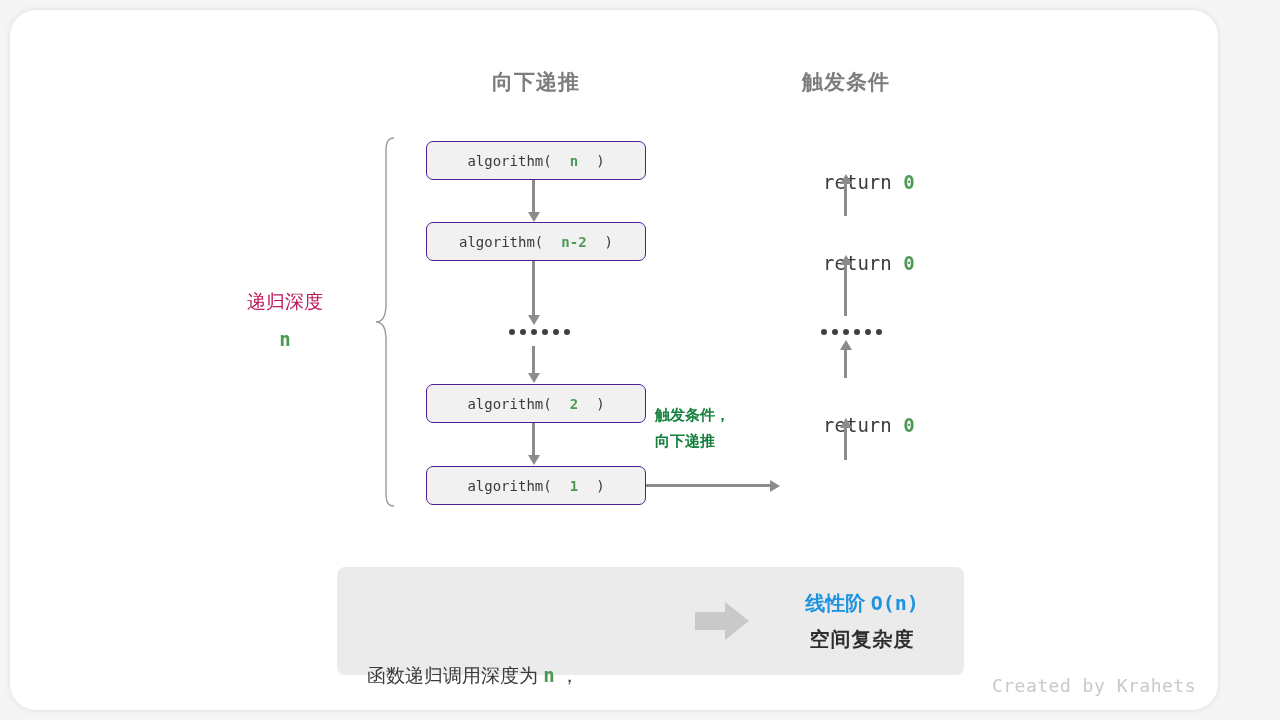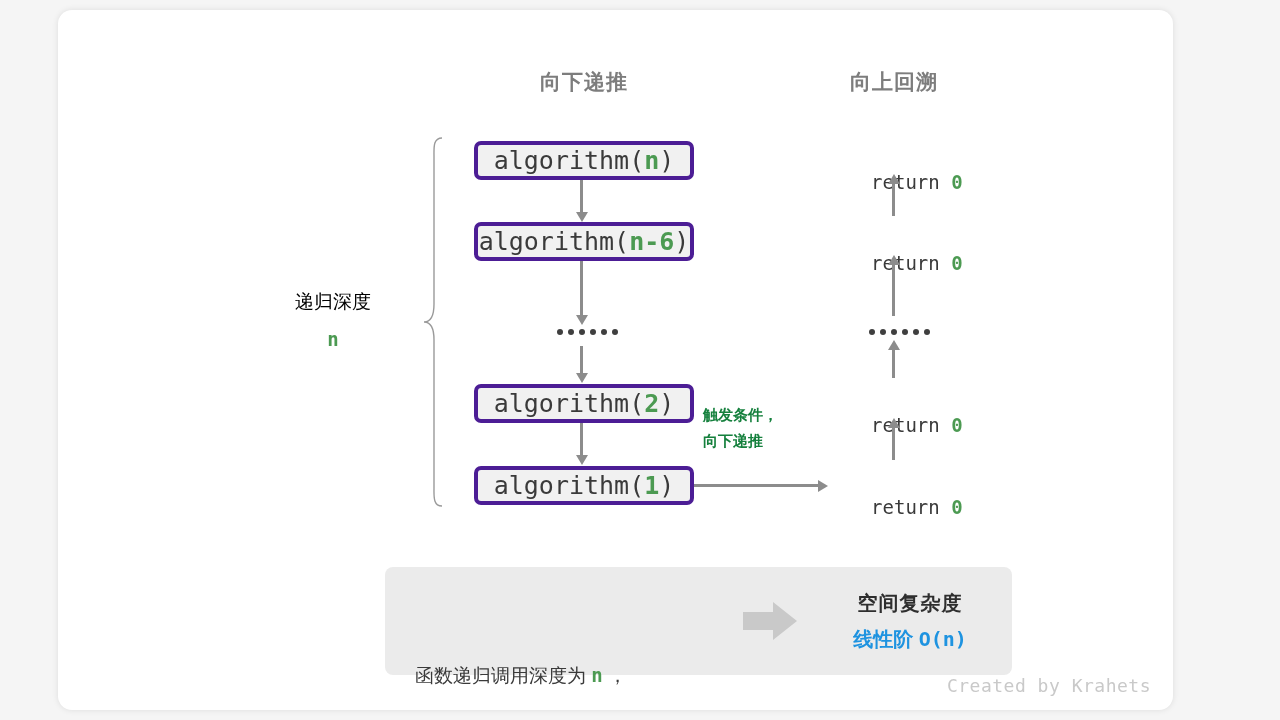--- a/index.html
+++ b/index.html
@@ -10,27 +10,26 @@
     width: 1280px;
     height: 720px;
     background: #f5f5f5;
     font-family: "Liberation Sans", "DejaVu Sans", sans-serif;
     overflow: hidden;
   }
   .card {
     position: absolute;
     left: 10px;
     top: 10px;
-    width: 1115px;
+    width: 1208px;
     height: 700px;
     background: #ffffff;
-    border-radius: 14px;
+    border-radius: 26px;
     box-shadow: 0 0 6px rgba(0,0,0,0.10);
     overflow: hidden;
-    margin-left: 48px;
   }
 
   .col-header {
     position: absolute;
     font-size: 21px;
     font-weight: bold;
     color: #7d7d7d;
     letter-spacing: 1px;
     white-space: nowrap;
     text-align: center;
@@ -39,29 +38,30 @@
   #hdr-up   { left: 726px; top: 58px; width: 220px; }
 
   
   .call-box {
     position: absolute;
     left: 416px;
     width: 220px;
     height: 39px;
     box-sizing: border-box;
     background: #f1f1f1;
-    border: 4px solid #4c1d95;
+    border: 1px solid #4c1d95;
     border-radius: 7px;
     display: flex;
     align-items: center;
     justify-content: center;
     font-family: "DejaVu Sans Mono", "Liberation Mono", monospace;
-    font-size: 25px;
+    font-size: 14px;
     color: #3a3a3a;
     white-space: pre;
+    gap: 18px;
   }
   .call-box .arg { color: #4c9a52; font-weight: bold; }
 
   
   .v-arrow {
     position: absolute;
     left: 522px;
     width: 3px;
     background: #8c8c8c;
   }
@@ -125,21 +125,21 @@
 
   
   #brace { position: absolute; left: 364px; top: 126px; }
   #depth-label {
     position: absolute;
     left: 200px;
     top: 282px;
     width: 150px;
     text-align: center;
     font-size: 19px;
-    color: #000000;
+    color: #be185d;
     line-height: 1.0;
   }
   #depth-value {
     position: absolute;
     left: 200px;
     top: 318px;
     width: 150px;
     text-align: center;
     font-family: "DejaVu Sans Mono", "Liberation Mono", monospace;
     font-size: 19px;
@@ -239,33 +239,33 @@
     color: #c9c9c9;
     letter-spacing: 0.5px;
   }
 </style>
 </head>
 <body>
 
 <div class="card">
 
   <div class="col-header" id="hdr-down">向下递推</div>
-  <div class="col-header" id="hdr-up">向上回溯</div>
+  <div class="col-header" id="hdr-up">触发条件</div>
 
   <svg id="brace" width="26" height="372" viewBox="0 0 26 372">
     <path d="M20 2 C11 2 12 12 12 20 L12 168 C12 180 9 186 2 186 C9 186 12 192 12 204 L12 352 C12 360 11 370 20 370" fill="none" stroke="#9a9a9a" stroke-width="1.4"></path>
   </svg>
   <div id="depth-label">递归深度</div>
   <div id="depth-value">n</div>
 
   <div class="call-box" style="top:131px">
     <span>algorithm(</span><span class="arg">n</span><span>)</span>
   </div>
   <div class="call-box" style="top:212px">
-    <span>algorithm(</span><span class="arg">n-6</span><span>)</span>
+    <span>algorithm(</span><span class="arg">n-2</span><span>)</span>
   </div>
   <div class="call-box" style="top:374px">
     <span>algorithm(</span><span class="arg">2</span><span>)</span>
   </div>
   <div class="call-box" style="top:456px">
     <span>algorithm(</span><span class="arg">1</span><span>)</span>
   </div>
 
   <div class="v-arrow" style="top:170px; height:33px"></div>
   <div class="v-arrow" style="top:251px; height:55px"></div>
@@ -281,23 +281,20 @@
       <i></i>
   </div>
 
   <div class="ret" style="top:139px">
     <span>return </span><span class="val">0</span>
   </div>
   <div class="ret" style="top:220px">
     <span>return </span><span class="val">0</span>
   </div>
   <div class="ret" style="top:382px">
-    <span>return </span><span class="val">0</span>
-  </div>
-  <div class="ret" style="top:464px">
     <span>return </span><span class="val">0</span>
   </div>
 
   <div class="v-arrow-up" style="top:173px; height:33px"></div>
   <div class="v-arrow-up" style="top:254px; height:52px"></div>
   <div class="v-arrow-up" style="top:339px; height:29px"></div>
   <div class="v-arrow-up" style="top:417px; height:33px"></div>
 
   <div class="dots" id="dots-right">
     <i></i>
@@ -318,20 +315,20 @@
     <div id="summary-left">
       <div><span>函数递归调用深度为 </span><span class="hl">n</span><span> ，</span></div>
       
     </div>
 
     <svg id="block-arrow" viewBox="0 0 56 42">
       <path d="M0 12 L30 12 L30 2 L54 21 L30 40 L30 30 L0 30 Z" fill="#c9c9c9"></path>
     </svg>
 
     <div id="summary-right">
+      <div id="summary-order"><span>线性阶 </span><span class="mono">O(n)</span></div>
       <div id="summary-title">空间复杂度</div>
-      <div id="summary-order"><span>线性阶 </span><span class="mono">O(n)</span></div>
     </div>
   </div>
 
   <div id="credit">Created by Krahets</div>
 
 </div>
 
 </body></html>

